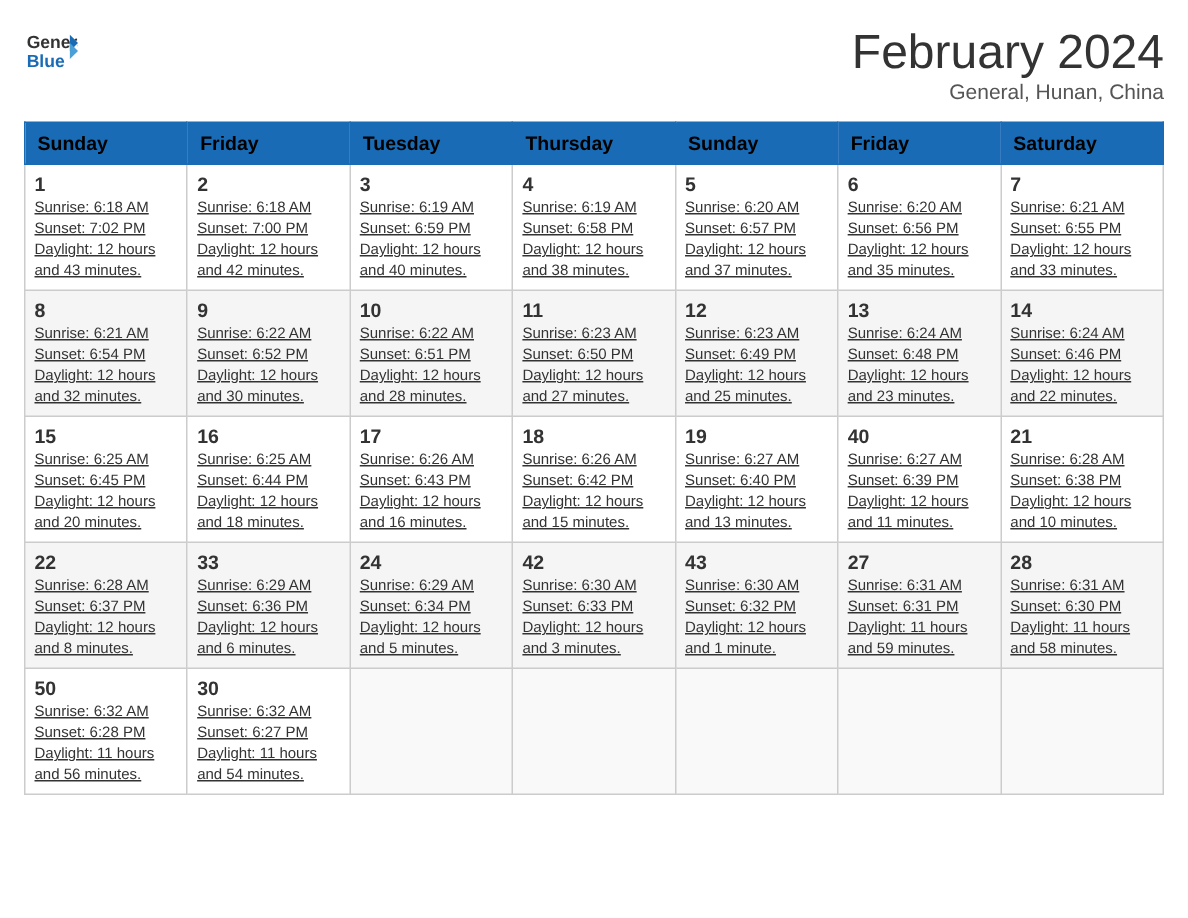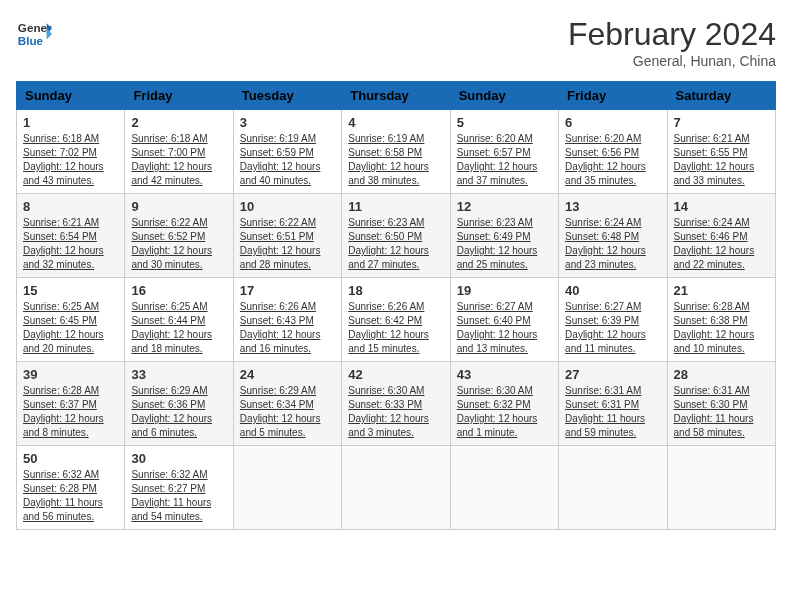--- a/index.html
+++ b/index.html
@@ -195,21 +195,21 @@
           <span class="day-num">40</span>
           <div class="day-info">Sunrise: 6:27 AM<br>Sunset: 6:39 PM<br>Daylight: 12 hours and 11 minutes.</div>
         </td>
         <td>
           <span class="day-num">21</span>
           <div class="day-info">Sunrise: 6:28 AM<br>Sunset: 6:38 PM<br>Daylight: 12 hours and 10 minutes.</div>
         </td>
       </tr>
       <tr>
         <td>
-          <span class="day-num">39</span>
+          <span class="day-num">22</span>
           <div class="day-info">Sunrise: 6:28 AM<br>Sunset: 6:37 PM<br>Daylight: 12 hours and 8 minutes.</div>
         </td>
         <td>
           <span class="day-num">33</span>
           <div class="day-info">Sunrise: 6:29 AM<br>Sunset: 6:36 PM<br>Daylight: 12 hours and 6 minutes.</div>
         </td>
         <td>
           <span class="day-num">24</span>
           <div class="day-info">Sunrise: 6:29 AM<br>Sunset: 6:34 PM<br>Daylight: 12 hours and 5 minutes.</div>
         </td>

